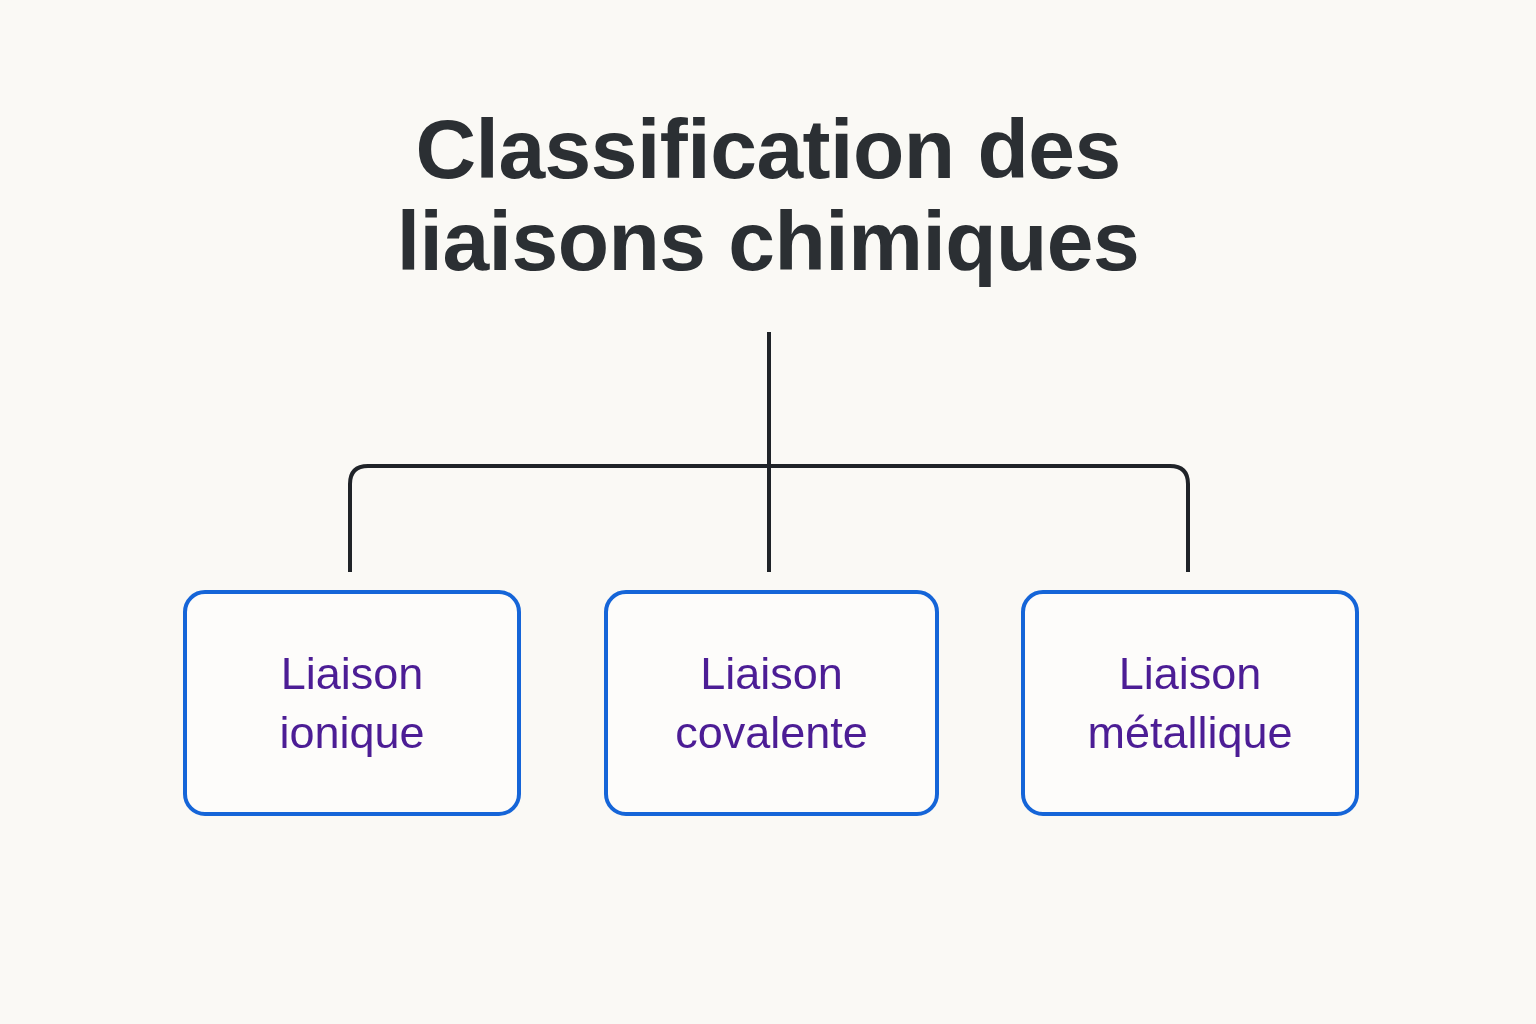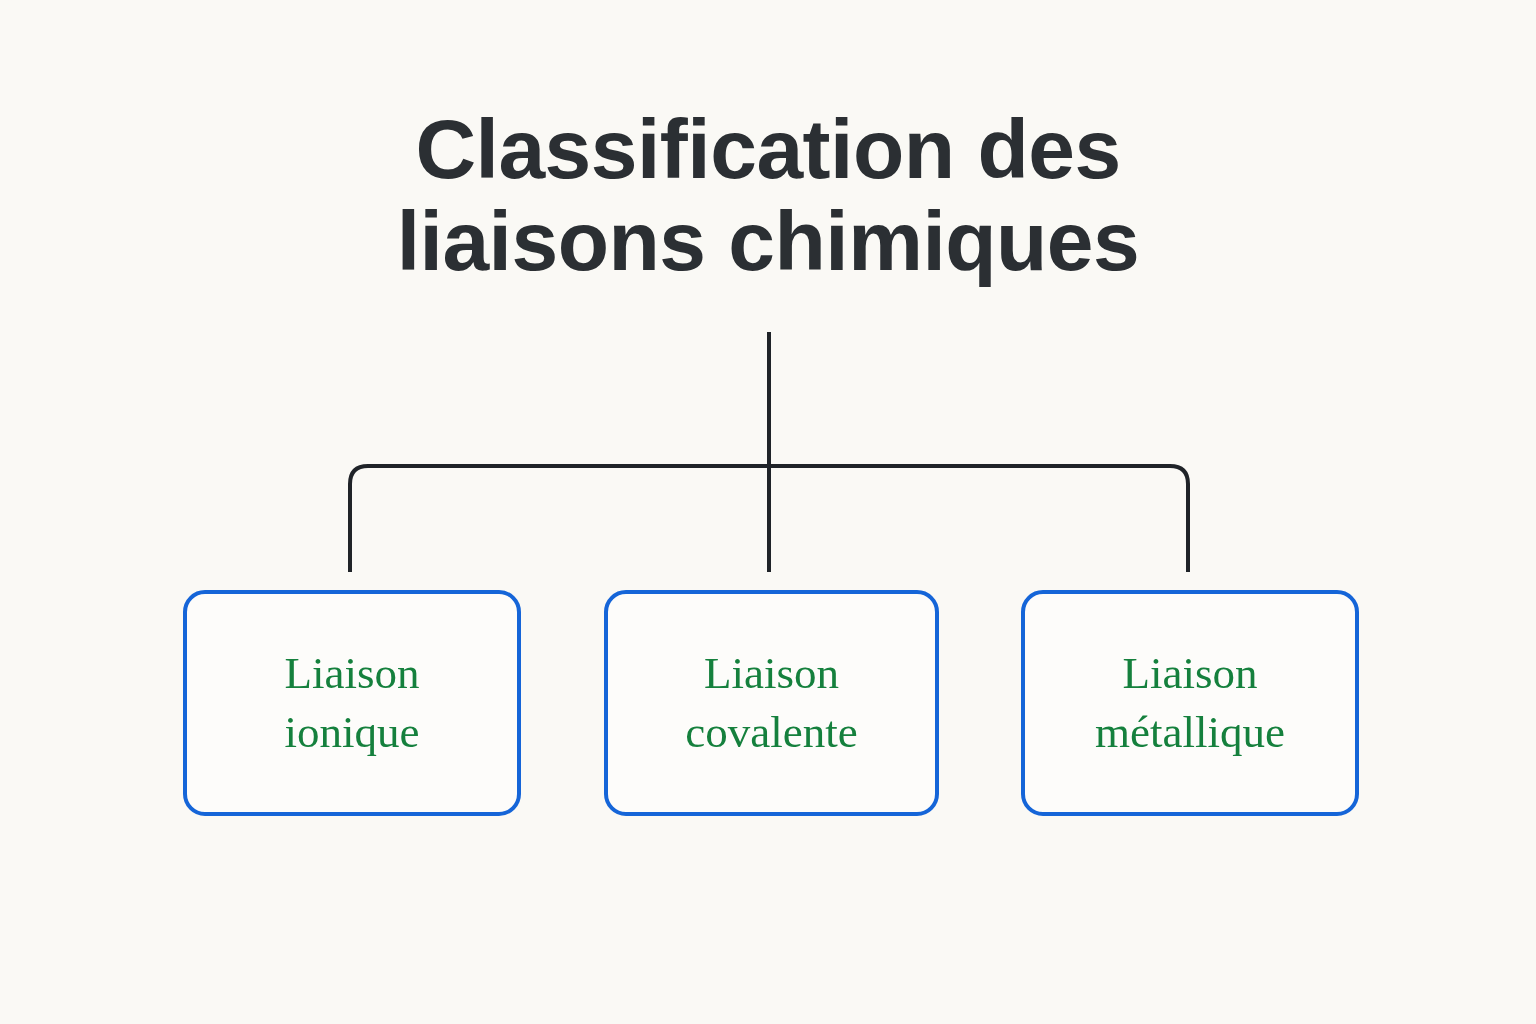--- a/index.html
+++ b/index.html
@@ -57,24 +57,23 @@
     border-radius: 22px;
     display: flex;
     align-items: center;
     justify-content: center;
     text-align: center;
   }
   .node-label {
     font-size: 45px;
     font-weight: normal;
     line-height: 1.32;
-    color: #15803d;
+    color: #4c1d95;
     white-space: pre-line;
     padding: 0 12px;
-    font-family: Liberation Serif, serif;
   }
 
   #node-ionique   { left: 183px; top: 590px; width: 338px; height: 226px; }
   #node-covalente { left: 604px; top: 590px; width: 335px; height: 226px; }
   #node-metallique{ left: 1021px; top: 590px; width: 338px; height: 226px; }
 </style>
 </head>
 <body>
 
 <div id="diagram-root">

